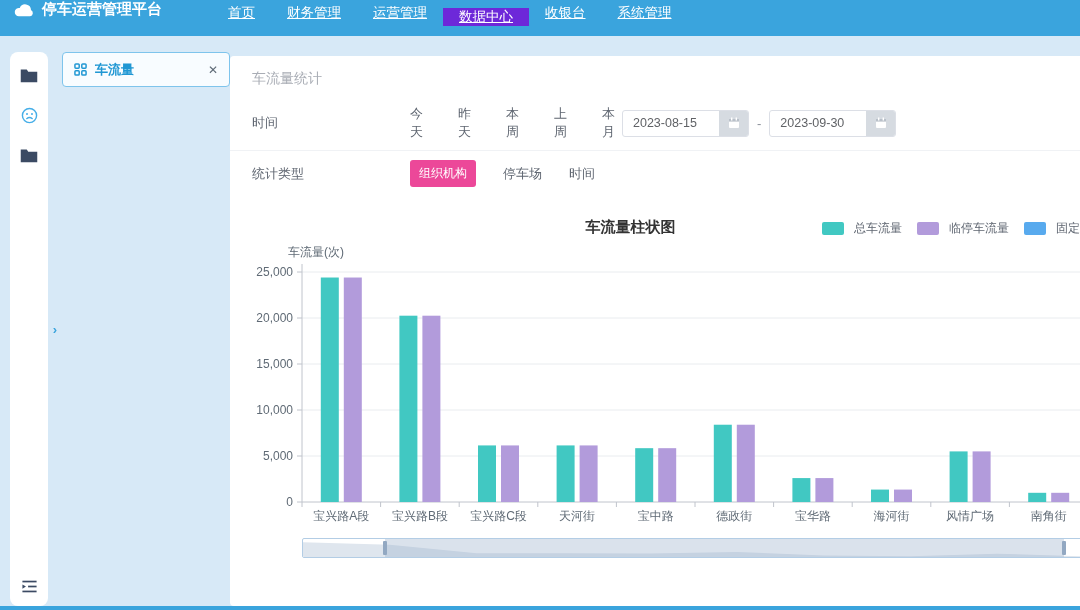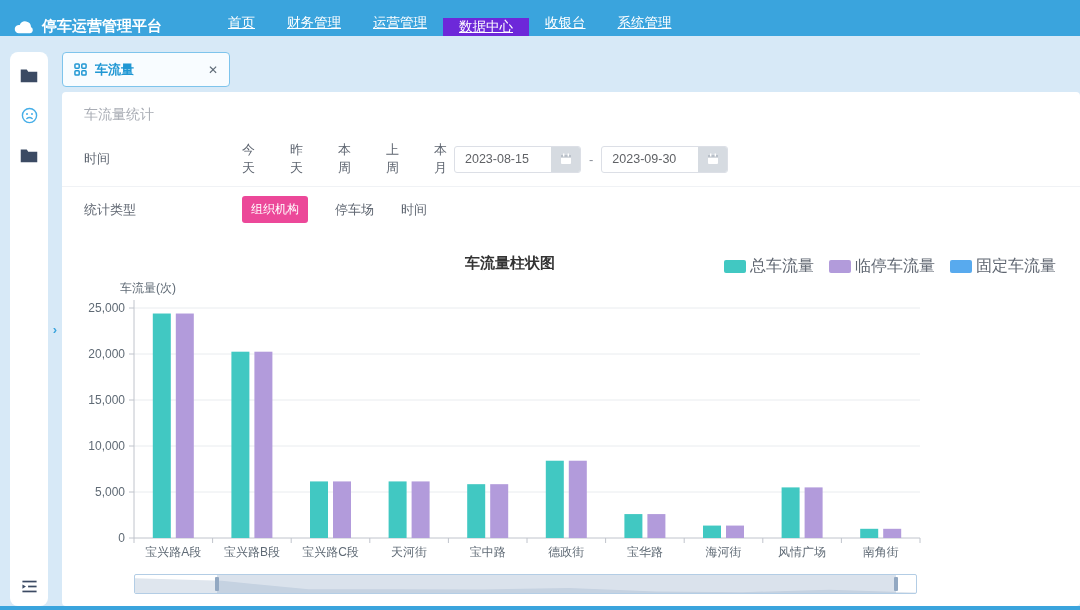--- a/index.html
+++ b/index.html
@@ -1,36 +1,36 @@
 <!DOCTYPE html>
 <html><head>
 <meta charset="utf-8">
 <style>
   * { box-sizing: border-box; margin: 0; padding: 0; }
   html,body { width:1080px; height:610px; overflow:hidden;
     font-family:"Liberation Sans","DejaVu Sans",sans-serif; background:#d7e9f7; }
   .page { width:1080px; height:610px; display:flex; flex-direction:column; }
 
   
-  .header { height:36px; background:#3aa4dd; display:flex; align-items:flex-end; color:#fff; flex:0 0 36px; }
+  .header { height:36px; background:#3aa4dd; display:flex; align-items:flex-start; color:#fff; flex:0 0 36px; }
   .logo { display:flex; align-items:center; gap:8px; padding:0 14px; font-weight:bold; font-size:15px; width:200px; }
   .nav { display:flex; margin-left:12px;text-decoration:underline; }
   .nav-item { display:flex; align-items:center; padding:0 16px; font-size:13.5px; cursor:pointer; }
   .nav-item.active { background:#6d28d9;margin-top:8px; }
 
   
   .main { flex:1; display:flex; padding-top:16px; min-height:0; }
   .sidebar { width:38px; margin-left:10px; background:#fff; border-radius:8px;
     display:flex; flex-direction:column; align-items:center; padding:16px 0 12px; gap:24px; }
   .sidebar .icon { line-height:0; cursor:pointer; }
   .sidebar .bottom { margin-top:auto; }
   .expander { width:14px; display:flex; align-items:center; justify-content:center; }
   .expander span { color:#3aa4dd; font-size:13px; font-weight:bold; cursor:pointer; }
 
-  .content { flex:1; display:flex; flex-direction:column; min-width:0;justify-content:center; }
+  .content { flex:1; display:flex; flex-direction:row; min-width:0; }
   .tabbar { height:36px; flex:0 0 36px; }
   .tab { width:168px; height:35px; border:1px solid #7ec4ec; border-radius:4px; background:#f8fcff;
     display:flex; align-items:center; padding:0 11px; gap:8px; cursor:pointer; }
   .tab-label { color:#2097d3; font-weight:bold; font-size:13px; flex:1; }
   .tab-close { color:#5f6b77; font-size:12px; cursor:pointer; }
 
   .card { flex:1; background:#fff; margin-top:4px; border-radius:4px; min-height:0; }
   .card-title { padding:14px 22px 8px; color:#a9adb5; font-size:14px; }
 
   .filter-row { display:flex; align-items:center; padding:9px 22px; font-size:13px; color:#5f6671; }
@@ -45,21 +45,21 @@
   .cal-btn { width:29px; background:#d6dbe1; display:flex; align-items:center; justify-content:center; cursor:pointer; }
   .sep { margin:0 8px; color:#8a9099; }
   .divider { height:1px; background:#f0f2f5; }
   .type-group { display:flex; align-items:center; gap:27px; }
   .btn-red { background:#ec4899; color:#fff; border:0; border-radius:3px; padding:5px 9px;
     font-size:12px; font-family:inherit; cursor:pointer; }
 
   .chart-head { position:relative; height:22px; margin-top:22px; }
   .chart-title { position:absolute; left:44%; transform:translateX(-50%); font-size:15px; font-weight:bold; color:#333; }
   .legend { position:absolute; right:24px; top:2px; display:flex; gap:15px; align-items:center; }
-  .legend-item { display:flex; align-items:center; gap:4px; font-size:16px; color:#5f6671; cursor:pointer; }
+  .legend-item { display:flex; align-items:center; gap:10px; font-size:12px; color:#5f6671; cursor:pointer; }
   .legend-swatch { width:22px; height:13px; border-radius:2px; }
 
   #chart { margin:4px 0 0 10px; line-height:0; }
 
   #datazoom { position:relative; margin:8px 0 0 72px; width:783px; height:20px;
     border:1px solid #b3cde5; background:#fff; border-radius:2px; overflow:hidden; cursor:pointer; }
   #dz-shadow { position:absolute; inset:0; }
   .dz-sel { position:absolute; top:0; bottom:0; background:rgba(150,173,200,0.35); }
   .dz-handle { position:absolute; top:2px; bottom:2px; width:4px; background:#92a8c2; border-radius:1px; cursor:ew-resize; }
 

